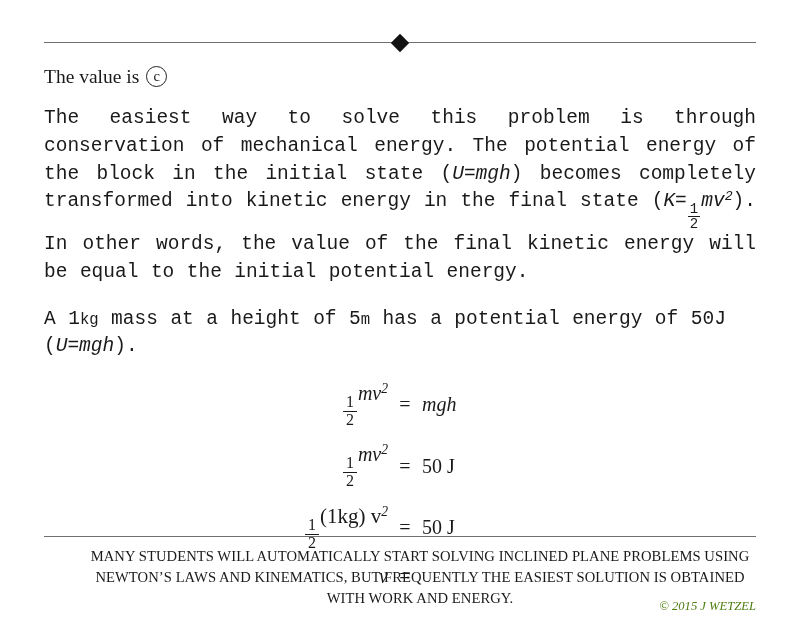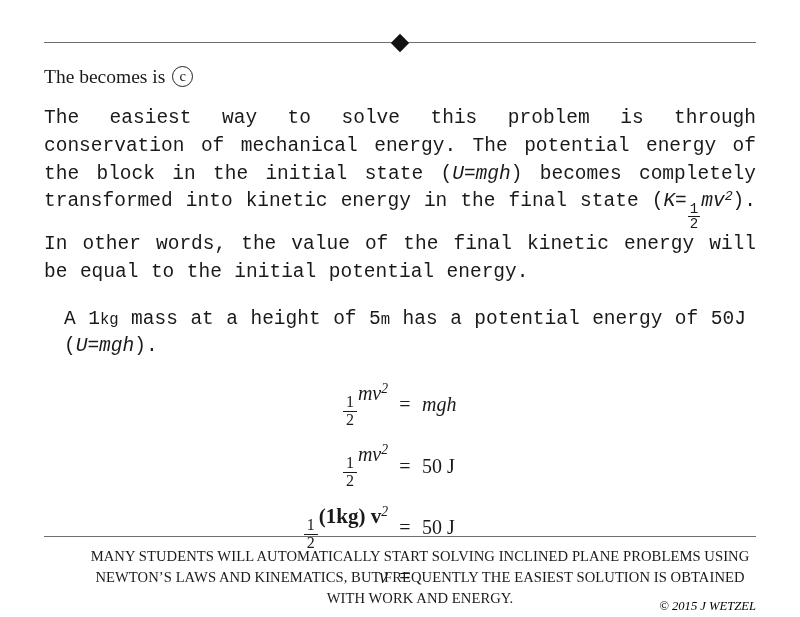--- a/index.html
+++ b/index.html
@@ -68,21 +68,20 @@
     font-size: 19.5px;
     line-height: 1.42;
     text-align: justify;
     margin: 17px 0 0 0;
     word-spacing: 0.04em;
     font-family: Liberation Mono, monospace;
   }
   p.para.second {
     margin-top: 19px;
     text-align: left;
-    margin-left: 20px;
   }
 
   .mi { font-style: italic; }
   .unit { font-size: 0.80em; font-style: normal; }
 
   
   .frac {
     display: inline-flex;
     flex-direction: column;
     align-items: center;
@@ -141,21 +140,21 @@
     flex-direction: column;
     align-items: center;
     vertical-align: -0.40em;
     font-size: 0.62em;
     line-height: 1.05;
     margin: 0 2px;
   }
   .frac-sm .num { padding: 0 2px; }
   .frac-sm .den { padding: 0 2px; border-top: 1px solid #1a1a1a; }
 
-  .paren-big { font-size: 1.05em; font-weight: bold; }
+  .paren-big { font-size: 1.05em; }
 
   
   .bottom-rule {
     position: absolute;
     left: 44px;
     right: 44px;
     top: 494px;
     height: 1px;
     background: #6f6f6f;
   }
@@ -169,35 +168,35 @@
     letter-spacing: 0.005em;
     text-align: center;
     margin-left: 40px;
   }
   .copyright {
     position: absolute;
     right: 44px;
     top: 557px;
     font-size: 12.6px;
     font-style: italic;
-    color: #000000;
+    color: #4d7c0f;
     text-align: right;
   }
 </style>
 </head>
 <body>
 
 <div class="page">
 
   <div class="top-rule">
     <span class="diamond"></span>
   </div>
 
   <div class="answer-line">
-    <span>The becomes is</span>
+    <span>The value is</span>
     <span class="circle-letter">c</span>
   </div>
 
   <p class="para"><span>The easiest way to solve this problem is through conservation of mechanical energy.  The potential energy of the block in the initial state (</span><span class="mi">U</span><span>=</span><span class="mi">mgh</span><span>) becomes completely transformed into kinetic energy in the final state (</span><span class="mi">K</span><span>=</span><span class="frac">
         <span class="num">1</span>
         <span class="den">2</span>
       </span><span class="mi">mv</span><span class="sup mi">2</span><span>).  In other words, the value of the final kinetic energy will be equal to the initial potential energy.</span></p>
 
   <p class="para second"><span>A 1</span><span class="unit">kg</span><span> mass at a height of 5</span><span class="unit">m</span><span> has a potential energy of 50J (</span><span class="mi">U</span><span>=</span><span class="mi">mgh</span><span>).</span></p>
 

